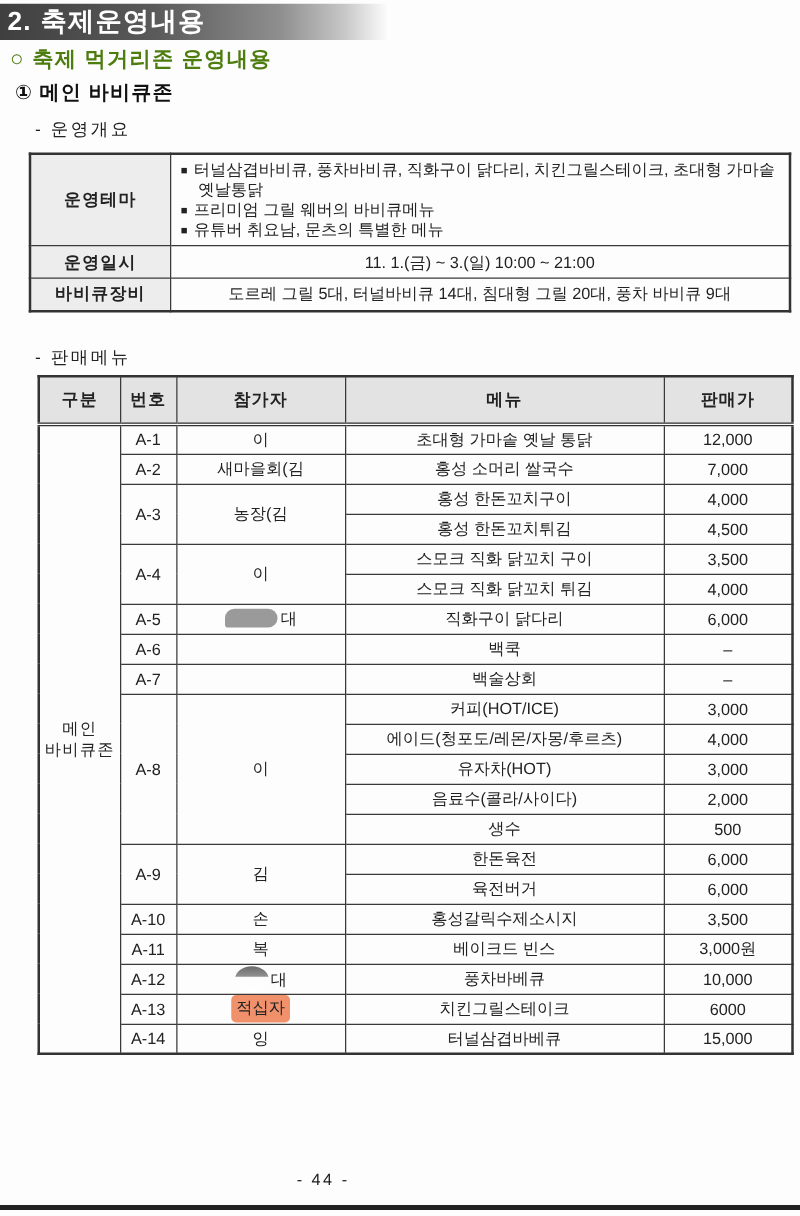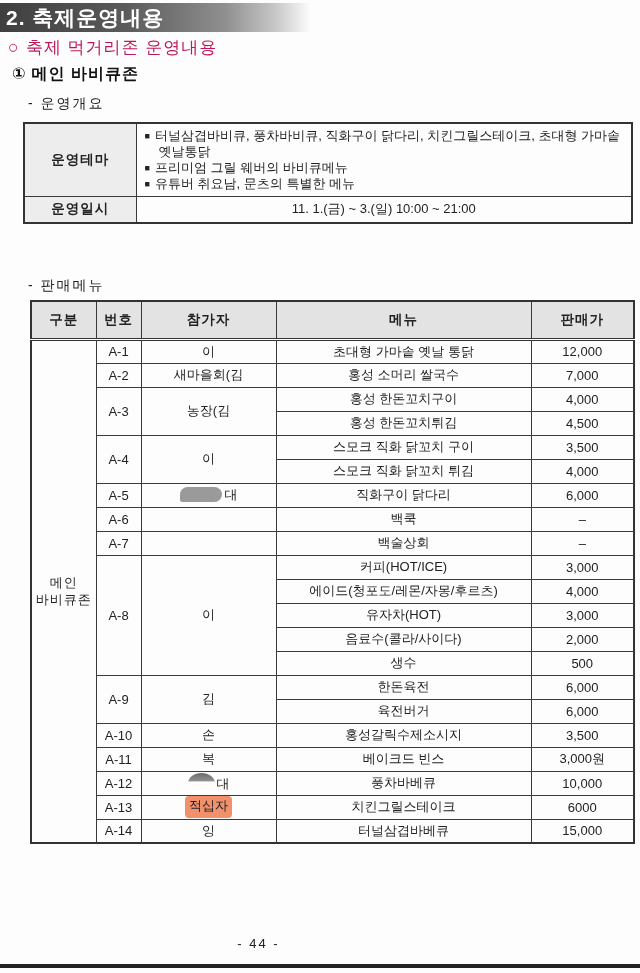--- a/index.html
+++ b/index.html
@@ -13,21 +13,21 @@
   }
   
   .banner {
     position:absolute; top:3px; left:0; width:312px; height:29px;
     background:linear-gradient(90deg,#3f3f3f 0%,#5a5a5a 40%,#8f8f8f 72%,#c6c6c6 88%,#ffffff 100%);
     color:#fff; font-weight:bold; font-size:21px; line-height:29px;
     padding-left:6px; letter-spacing:1px;
   }
   .h-sub {
     position:absolute; top:36px; left:8px;
-    font-size:17px; font-weight:normal; letter-spacing:1px; color:#be185d;
+    font-size:17px; font-weight:bold; letter-spacing:1px; color:#4d7c0f;
   }
   .h-sub .ring { font-size:18px; margin-right:6px; }
   .h-zone {
     position:absolute; top:64px; left:12px;
     font-size:16px; font-weight:bold; letter-spacing:1px; color:#111;
   }
   .h-zone .num { margin-right:5px; }
   .minor-label {
     position:absolute; left:28px;
     font-size:14px; color:#222; letter-spacing:2px;
@@ -126,20 +126,24 @@
     <td class="bullets">
       <div class="bullet-line"><span class="sq">■</span><span>터널삼겹바비큐, 풍차바비큐, 직화구이 닭다리, 치킨그릴스테이크, 초대형 가마솥 옛날통닭</span></div>
       <div class="bullet-line"><span class="sq">■</span><span>프리미엄 그릴 웨버의 바비큐메뉴</span></div>
       <div class="bullet-line"><span class="sq">■</span><span>유튜버 취요남, 문츠의 특별한 메뉴</span></div>
     </td>
   </tr>
   <tr class="brow">
     <th>운영일시</th>
     <td>11. 1.(금) ~ 3.(일) 10:00 ~ 21:00</td>
   </tr>
+  <tr class="brow">
+    <th>바비큐장비</th>
+    <td>도르레 그릴 5대, 터널바비큐 14대, 침대형 그릴 20대, 풍차 바비큐 9대</td>
+  </tr>
 </tbody>
   </table>
 
 <div class="minor-label menu">- 판매메뉴</div>
 
 <table class="t2">
   <colgroup>
     <col class="c-zone">
       <col class="c-no">
       <col class="c-part">

